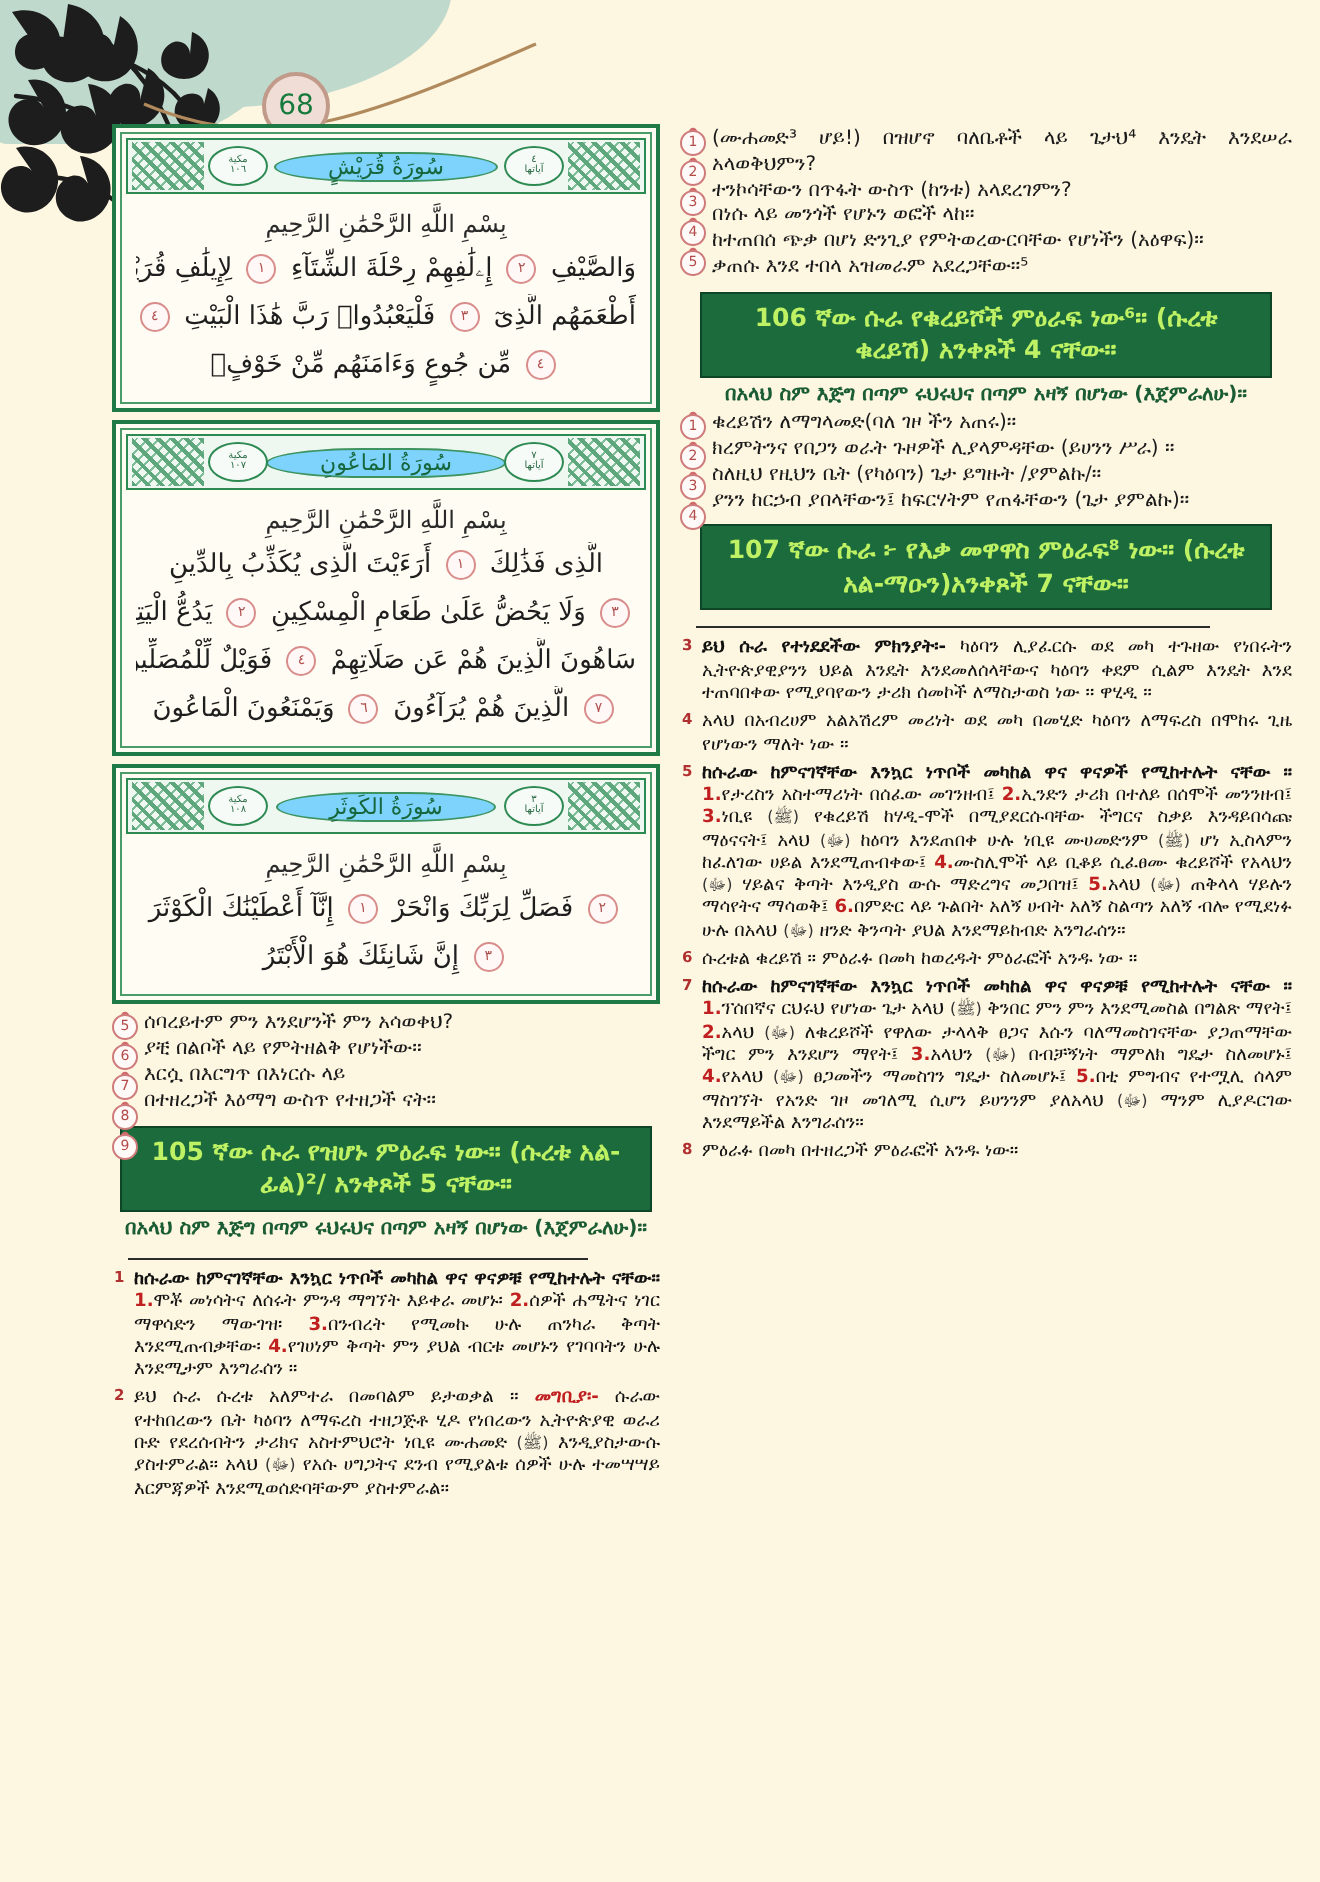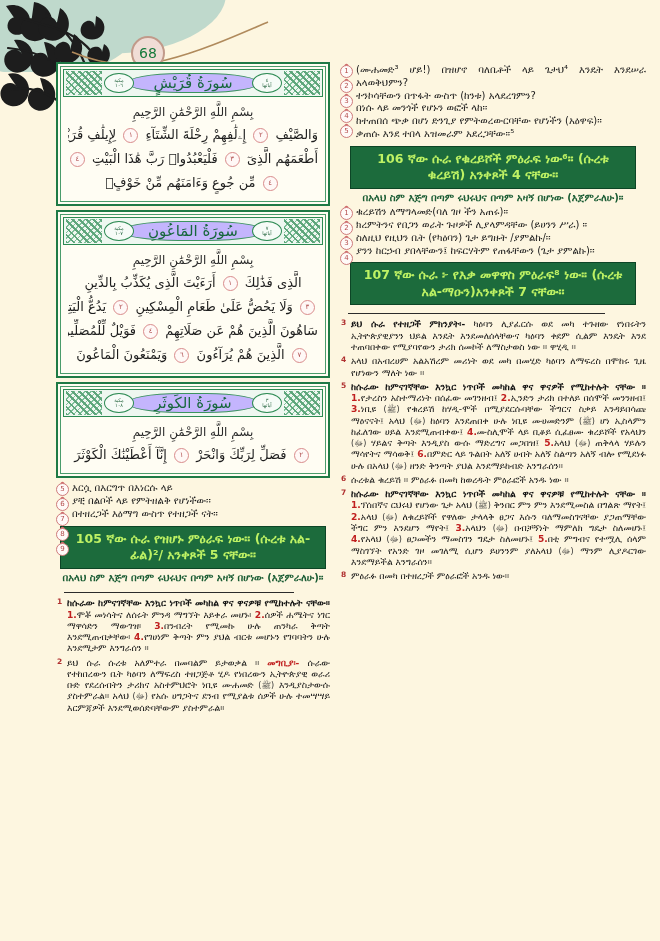--- a/index.html
+++ b/index.html
@@ -66,23 +66,23 @@
     position:absolute;top:3px;height:18px;width:28px;
     border:1px solid #2c8a52;border-radius:50%;
     background:#f6fbf7;
     display:flex;align-items:center;justify-content:center;
     font-size:5px;color:#2c6b46;line-height:1;text-align:center;
   }
   .band-pill.l{left:40px;}
   .band-pill.r{right:40px;}
   .surah-title{
     font-family:"DejaVu Sans","Liberation Sans",sans-serif;
-    font-size:15px;color:#17673d;direction:rtl;
+    font-size:11px;color:#17673d;direction:rtl;
     border:1px solid #3d9460;border-radius:40%/50%;
-    padding:0px 26px;background:#c4b5fd;
+    padding:0px 26px;background:#7dd3fc;
     white-space:nowrap;
   }
   .ayat{padding:4px 7px 6px 7px;background:#fffdf3;}
   .basmala{
     text-align:center;direction:rtl;color:#2a2a2a;
     font-size:12px;margin:2px 0 4px 0;letter-spacing:0px;
   }
   .aline{
     direction:rtl;text-align:center;color:#1e1e1e;
     font-size:13px;line-height:1.85;white-space:nowrap;
@@ -229,20 +229,21 @@
       <div class="surah-band">
         <div class="band-orn l"></div>
         <div class="band-orn r"></div>
         <div class="band-pill l">مكية<br>١٠٨</div>
         <div class="band-pill r">٣<br>آياتها</div>
         <div class="surah-title">سُورَةُ الكَوثَرِ</div>
       </div>
       <div class="ayat">
         <div class="basmala">بِسْمِ اللَّهِ الرَّحْمَٰنِ الرَّحِيمِ</div>
         <div class="aline"><span class="vnum">٢</span> <span>فَصَلِّ لِرَبِّكَ وَانْحَرْ</span> <span class="vnum">١</span> <span>إِنَّآ أَعْطَيْنَٰكَ الْكَوْثَرَ</span></div>
+                <div class="aline"><span class="vnum">٣</span> <span>إِنَّ شَانِئَكَ هُوَ الْأَبْتَرُ</span></div>
       </div>
     </div>
           </div>
         </div>
 
       <div class="trans">
         <div class="vmark-col" id="left-vmarks">
             <div class="vmark">
               <span class="orn">✤</span>
                    <span class="num">5</span>
@@ -258,22 +259,23 @@
             <div class="vmark">
               <span class="orn">✤</span>
                    <span class="num">8</span>
             </div>
             <div class="vmark">
               <span class="orn">✤</span>
                    <span class="num">9</span>
             </div>
           </div>
         <div id="left-trans">
+            <div class="am j">ሰባረይተም ምን እንደሆንች ምን አሳወቀህ?</div>
+            <div class="am j">ያቺ በልቦች ላይ የምትዘልቅ የሆነችው፡፡</div>
             <div class="am j">እርሷ በእርግጥ በእነርሱ ላይ</div>
-            <div class="am j">ያቺ በልቦች ላይ የምትዘልቅ የሆነችው፡፡</div>
             <div class="am j">በተዘረጋች እዕማግ ውስጥ የተዘጋች ናት፡፡</div>
           </div>
       </div>
 
       <div class="banner">105 ኛው ሱራ የዝሆኑ ምዕራፍ ነው፡፡ (ሱረቱ አል-ፊል)²/ አንቀጾች 5 ናቸው፡፡</div>
       <div class="bismillah-am">በአላህ ስም እጅግ በጣም ሩህሩህና በጣም አዛኝ በሆነው (እጀምራለሁ)፡፡</div>
 
       <hr class="fn-rule">
       <div id="left-fns">
           <div class="fn"><span class="fnum">1</span><span><b>ከሱራው ከምናገኛቸው እንኳር ነጥቦች መካከል ዋና ዋናዎቹ የሚከተሉት ናቸው፡፡</b> <span class="red">1.</span>ሞቾ መነሳትና ለሰሩት ምንዳ ማግኘት እይቀራ መሆኑ፡ <span class="red">2.</span>ሰዎች ሐሜትና ነገር ማዋሳድን ማውገዝ፡ <span class="red">3.</span>በንብረት የሚመኩ ሁሉ ጠንካራ ቅጣት እንደሚጠብቃቸው፡ <span class="red">4.</span>የገሀነም ቅጣት ምን ያህል ብርቱ መሆኑን የገባባትን ሁሉ እንደሚታም እንግራሰን ፡፡</span></div>
@@ -342,21 +344,21 @@
             <div class="am j">ክረምትንና የበጋን ወራት ጉዞዎች ሊያላምዳቸው (ይሀንን ሥራ) ፡፡</div>
             <div class="am j">ስለዚህ የዚህን ቤት (የካዕባን) ጌታ ይግዙት /ያምልኩ/፡፡</div>
             <div class="am j">ያንን ከርኃብ ያበላቸውን፤ ከፍርሃትም የጠፋቸውን (ጌታ ያምልኩ)፡፡</div>
           </div>
       </div>
 
       <div class="banner right">107 ኛው ሱራ ፦ የእቃ መዋዋስ ምዕራፍ⁸ ነው፡፡ (ሱረቱ አል-ማዑን)አንቀጾች 7 ናቸው፡፡</div>
 
       <hr class="fn-rule">
       <div id="right-fns">
-          <div class="fn"><span class="fnum">3</span><span><b>ይህ ሱራ የተዘጋች ምክንያት፡-</b> ካዕባን ሊያፈርሱ ወደ መካ ተጉዘው የነበሩትን ኢትዮጵያዊያንን ህይል እንዴት እንደመለሰላቸውና ካዕባን ቀደም ሲልም እንዴት እንደ ተጠባበቀው የሚያባየውን ታሪክ ሰመኮች ለማስታወስ ነው ፡፡ ዋሂዲ ፡፡</span></div>
+          <div class="fn"><span class="fnum">3</span><span><b>ይህ ሱራ የተነደደችው ምክንያት፡-</b> ካዕባን ሊያፈርሱ ወደ መካ ተጉዘው የነበሩትን ኢትዮጵያዊያንን ህይል እንዴት እንደመለሰላቸውና ካዕባን ቀደም ሲልም እንዴት እንደ ተጠባበቀው የሚያባየውን ታሪክ ሰመኮች ለማስታወስ ነው ፡፡ ዋሂዲ ፡፡</span></div>
           <div class="fn"><span class="fnum">4</span><span>አላህ በአብረሀም አልአሽረም መሪነት ወደ መካ በመሂድ ካዕባን ለማፍረስ በሞከሩ ጊዜ የሆነውን ማለት ነው ፡፡</span></div>
           <div class="fn"><span class="fnum">5</span><span><b>ከሱራው ከምናገኛቸው እንኳር ነጥቦች መካከል ዋና ዋናዎች የሚከተሉት ናቸው ፡፡</b> <span class="red">1.</span>የታረስን አስተማሪነት በሰፈው መገንዘብ፤ <span class="red">2.</span>ኢንድን ታሪክ በተለይ በሰሞች መንንዘብ፤ <span class="red">3.</span>ነቢዩ <span class="sym">(ﷺ)</span> የቁረይሽ ከሃዲ-ሞች በሚያደርሱባቸው ችግርና ስቃይ እንዳይበሳጩ ማዕናናት፤ አላህ <span class="sym">(ﷻ)</span> ከዕባን እንደጠበቀ ሁሉ ነቢዩ ሙሀመድንም <span class="sym">(ﷺ)</span> ሆነ ኢስላምን ከፈለገው ሀይል እንደሚጠብቀው፤ <span class="red">4.</span>ሙስሊሞች ላይ ቢቆይ ሲፈፀሙ ቁረይሾች የአላህን <span class="sym">(ﷻ)</span> ሃይልና ቅጣት እንዲያስ ውሱ ማድረግና መጋበዝ፤ <span class="red">5.</span>አላህ <span class="sym">(ﷻ)</span> ጠቅላላ ሃይሉን ማሳየትና ማሳወቅ፤ <span class="red">6.</span>በምድር ላይ ጉልበት አለኝ ሀብት አለኝ ስልጣን አለኝ ብሎ የሚደነፉ ሁሉ በአላህ <span class="sym">(ﷻ)</span> ዘንድ ቅንጣት ያህል እንደማይከብድ አንግራሰን፡፡</span></div>
           <div class="fn"><span class="fnum">6</span><span>ሱረቱል ቁረይሽ ፡፡ ምዕራፉ በመካ ከወረዱት ምዕራፎች አንዱ ነው ፡፡</span></div>
           <div class="fn"><span class="fnum">7</span><span><b>ከሱራው ከምናገኛቸው እንኳር ነጥቦች መካከል ዋና ዋናዎቹ የሚከተሉት ናቸው ፡፡</b> <span class="red">1.</span>ፕሰበኛና ርህሩህ የሆነው ጌታ አላህ <span class="sym">(ﷺ)</span> ቅንበር ምን ምን እንደሚመስል በግልጽ ማየት፤ <span class="red">2.</span>አላህ <span class="sym">(ﷻ)</span> ለቁረይሾች የዋለው ታላላቅ ፀጋና እሱን ባለማመስገናቸው ያጋጠማቸው ችግር ምን እንደሆን ማየት፤ <span class="red">3.</span>አላህን <span class="sym">(ﷻ)</span> በብቻኝነት ማምለክ ግዴታ ስለመሆኑ፤ <span class="red">4.</span>የአላህ <span class="sym">(ﷻ)</span> ፀጋመችን ማመስገን ግዴታ ስለመሆኑ፤ <span class="red">5.</span>በቲ ምግብና የተሟሊ ሰላም ማስገኘት የአንድ ገዞ መገለሚ ሲሆን ይሀንንም ያለአላህ <span class="sym">(ﷻ)</span> ማንም ሊያዶርገው እንደማይችል እንግራሰን፡፡</span></div>
           <div class="fn"><span class="fnum">8</span><span>ምዕራፉ በመካ በተዘረጋች ምዕራፎች አንዱ ነው፡፡</span></div>
         </div>
     </div>
 
   </div>
 </div>

